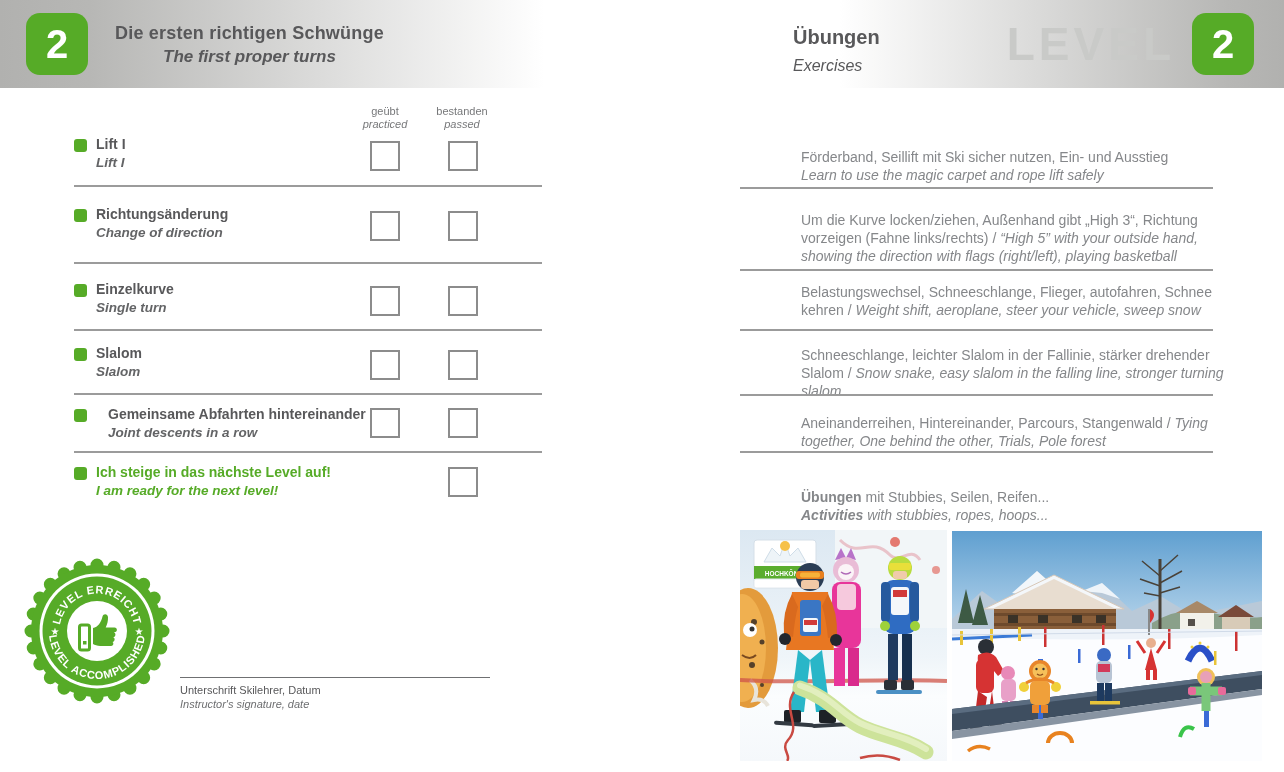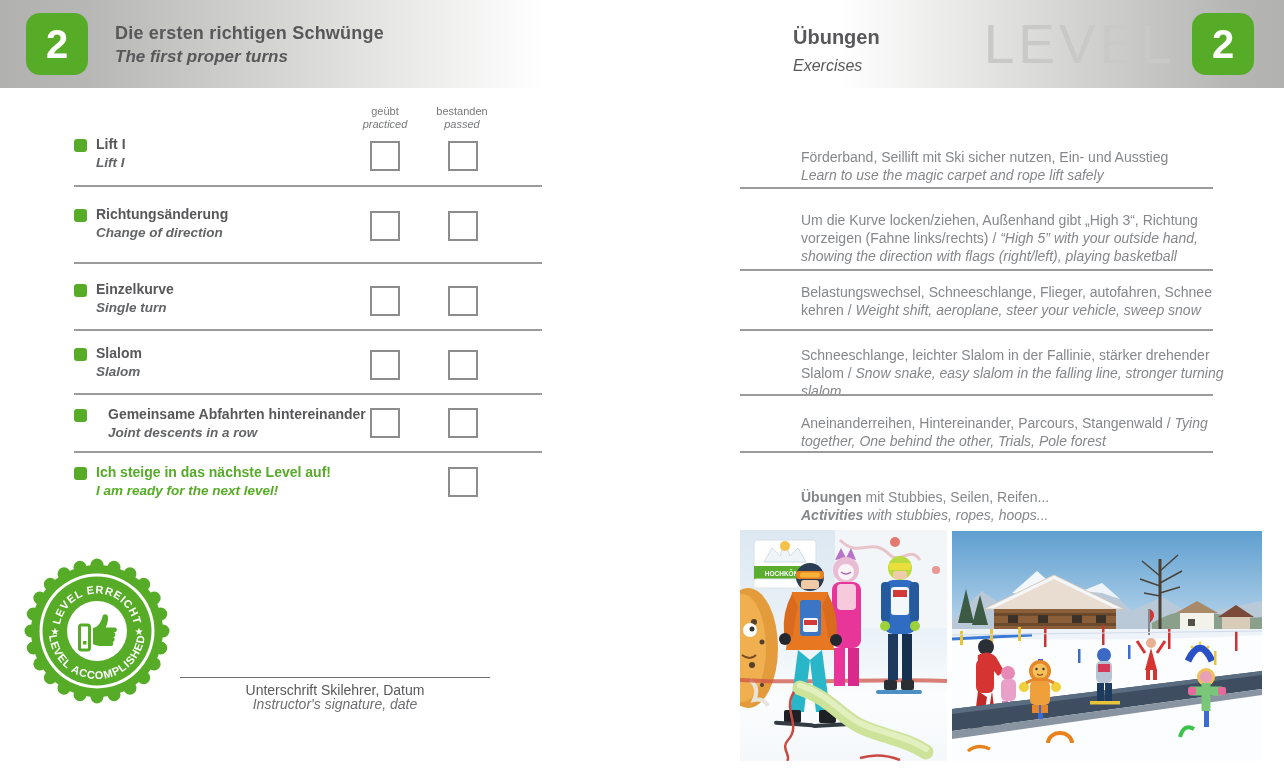--- a/index.html
+++ b/index.html
@@ -14,46 +14,46 @@
           font-family:"Liberation Sans","DejaVu Sans",sans-serif;}
   
   .band{position:absolute;top:0;height:88px;}
   .band-left{left:0;width:640px;background:linear-gradient(to right,var(--header-band-gray) 0%,#b7b7b5 14%,rgba(255,255,255,0) 85%);}
   .band-right{right:0;width:570px;background:linear-gradient(to left,var(--header-band-gray) 0%,#b7b7b5 10%,rgba(255,255,255,0) 78%);}
   .level-box{width:62px;height:62px;border-radius:14px;background:var(--green);color:#fff;
              font-weight:bold;font-size:40px;display:flex;align-items:center;justify-content:center;}
   .level-box-left{position:absolute;left:26px;top:13px;}
   .title-block{position:absolute;left:115px;top:23px;color:var(--dark-text);}
   .t-de{font-size:18px;font-weight:bold;letter-spacing:.2px;}
-  .t-en{font-size:17px;font-weight:bold;font-style:italic;margin-top:3px;}
+  .t-en{font-size:17px;font-weight:bold;font-style:italic;margin-top:3px;text-align:center;}
   
   .colhead{position:absolute;width:80px;text-align:center;font-size:11px;color:#77787a;line-height:13px;}
   .ch-en{font-style:italic;}
   .bullet{position:absolute;width:13px;height:13px;border-radius:3px;background:var(--green);}
   .item{position:absolute;color:var(--dark-text);}
   .i-de{font-size:14px;font-weight:bold;white-space:nowrap;}
   .i-en{font-size:13.5px;font-weight:bold;font-style:italic;margin-top:3px;color:#636466;white-space:nowrap;}
   .item-green .i-de,.item-green .i-en{color:var(--green);}
   .checkbox{position:absolute;width:30px;height:30px;border:2px solid #8c8c8c;background:#fff;box-sizing:border-box;}
   .hr{position:absolute;height:1.5px;background:#9b9b9b;}
   
   .right-head{position:absolute;left:793px;top:26px;color:var(--dark-text);}
   .rh-de{font-size:20px;font-weight:bold;}
   .rh-en{font-size:16px;font-weight:normal;font-style:italic;margin-top:8px;}
   .level-row{position:absolute;top:13px;right:30px;display:flex;align-items:center;gap:17px;}
-  .level-word{font-size:55px;font-weight:normal;color:var(--level-watermark);letter-spacing:4px;line-height:62px;}
+  .level-word{font-size:46px;font-weight:bold;color:var(--level-watermark);letter-spacing:4px;line-height:62px;}
   .ex{position:absolute;left:793px;width:432px;font-size:14px;line-height:18px;color:var(--body-gray);margin:8px;}
   .ex .en{font-style:italic;}
   .ex.two-line .de,.ex.two-line .en{display:block;}
   .ex .line1,.ex .line2{display:block;}
   .ex .line2{font-style:italic;}
   .ex b{font-weight:bold;}
   
   .sig-line{position:absolute;left:180px;top:677px;width:310px;height:1px;background:#6f7072;}
-  .sig-text{position:absolute;left:180px;top:683px;width:310px;text-align:center;font-size:14px;color:var(--dark-text);line-height:14px;}
+  .sig-text{position:absolute;left:180px;top:683px;width:310px;font-size:11px;color:var(--dark-text);line-height:14px;}
   .sig-en{font-style:italic;color:#6d6e70;}
   .photo{position:absolute;display:block;}
   .stamp{position:absolute;left:22px;top:556px;}
 </style>
 </head>
 <body>
 
 <div class="canvas">
 
   <div class="band band-left"></div>

